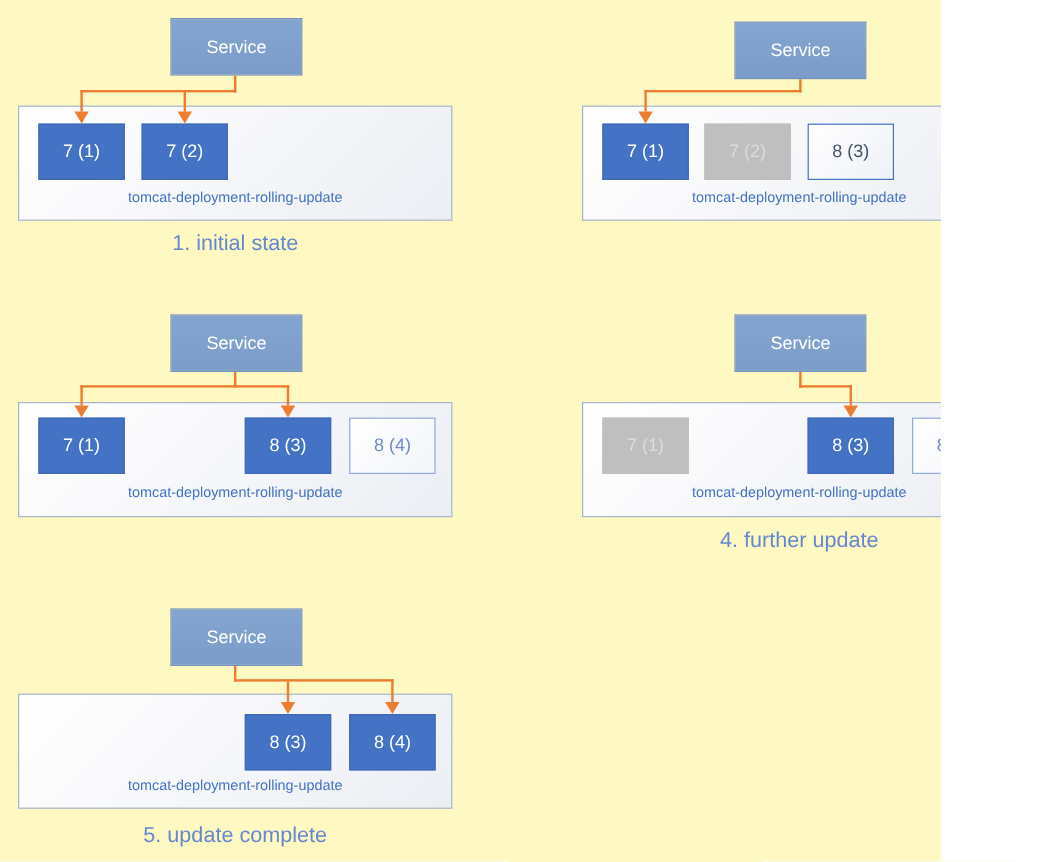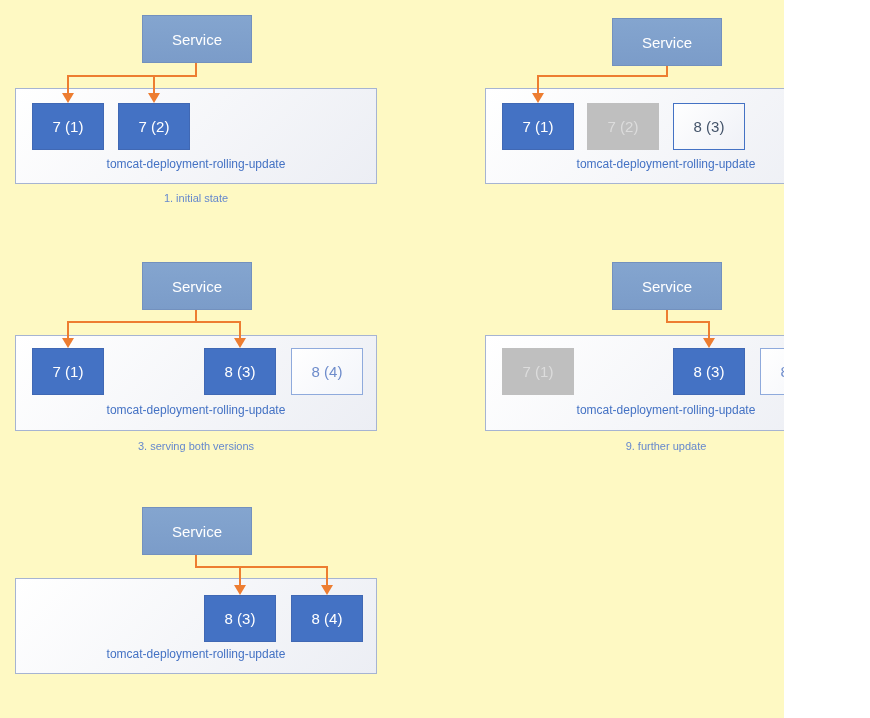--- a/index.html
+++ b/index.html
@@ -69,21 +69,21 @@
     text-align: center;
     color: #4472C4;
     font-size: 12px;
     z-index: 2;
   }
   .caption {
     position: absolute;
     left: 0; width: 362px;
     text-align: center;
     color: #6588CE;
-    font-size: 11px;
+    font-size: 18px;
     z-index: 2;
   }
   .aline { position: absolute; background: #ED7D31; z-index: 3; }
   .aline.h { height: 2px; }
   .aline.v { width: 2px; }
   .ahead {
     position: absolute;
     width: 0; height: 0;
     border-left: 6px solid transparent;
     border-right: 6px solid transparent;
@@ -136,48 +136,48 @@
     <div class="pod active" style="left:17px; top:86px;">7 (1)</div>
     <div class="pod active" style="left:189px; top:86px;">8 (3)</div>
     <div class="pod new-light" style="left:276px; top:86px;">8 (4)</div>
     <div class="deploy-label" style="top:141px;">tomcat-deployment-rolling-update</div>
     <div class="aline v" style="left:180px; top:48px; height:13px;"></div>
     <div class="aline h" style="left:52px; top:59px; width:174px;"></div>
     <div class="aline v" style="left:52px; top:59px; height:17px;"></div>
     <div class="ahead" style="left:47px; top:76px;"></div>
     <div class="aline v" style="left:224px; top:59px; height:17px;"></div>
     <div class="ahead" style="left:219px; top:76px;"></div>
-    <div class="caption" style="top:178px;">3. serving both versions</div>
   </div>
 
   <div class="panel" style="left:485px; top:262px;">
     <div class="service" style="left:127px; top:0;">
       <span>Service</span>
     </div>
     <div class="container-box" style="left:0; top:73px;"></div>
     <div class="pod terminated" style="left:17px; top:86px;">7 (1)</div>
     <div class="pod active" style="left:188px; top:86px;">8 (3)</div>
     <div class="pod new-light" style="left:275px; top:86px;">8 (4)</div>
     <div class="deploy-label" style="top:141px;">tomcat-deployment-rolling-update</div>
     <div class="aline v" style="left:181px; top:48px; height:13px;"></div>
     <div class="aline h" style="left:181px; top:59px; width:44px;"></div>
     <div class="aline v" style="left:223px; top:59px; height:17px;"></div>
     <div class="ahead" style="left:218px; top:76px;"></div>
-    <div class="caption" style="top:178px;">9. further update</div>
+    <div class="caption" style="top:178px;">4. further update</div>
   </div>
 
   <div class="panel" style="left:15px; top:507px;">
     <div class="service" style="left:127px; top:0;">
       <span>Service</span>
     </div>
     <div class="container-box" style="left:0; top:71px;"></div>
     <div class="pod active" style="left:189px; top:88px;">8 (3)</div>
     <div class="pod active" style="left:276px; top:88px;">8 (4)</div>
     <div class="deploy-label" style="top:140px;">tomcat-deployment-rolling-update</div>
     <div class="aline v" style="left:180px; top:48px; height:13px;"></div>
     <div class="aline h" style="left:180px; top:59px; width:133px;"></div>
     <div class="aline v" style="left:224px; top:59px; height:19px;"></div>
     <div class="ahead" style="left:219px; top:78px;"></div>
     <div class="aline v" style="left:311px; top:59px; height:19px;"></div>
     <div class="ahead" style="left:306px; top:78px;"></div>
+    <div class="caption" style="top:179px;">5. update complete</div>
   </div>
 
 </div>
 
 </body></html>

